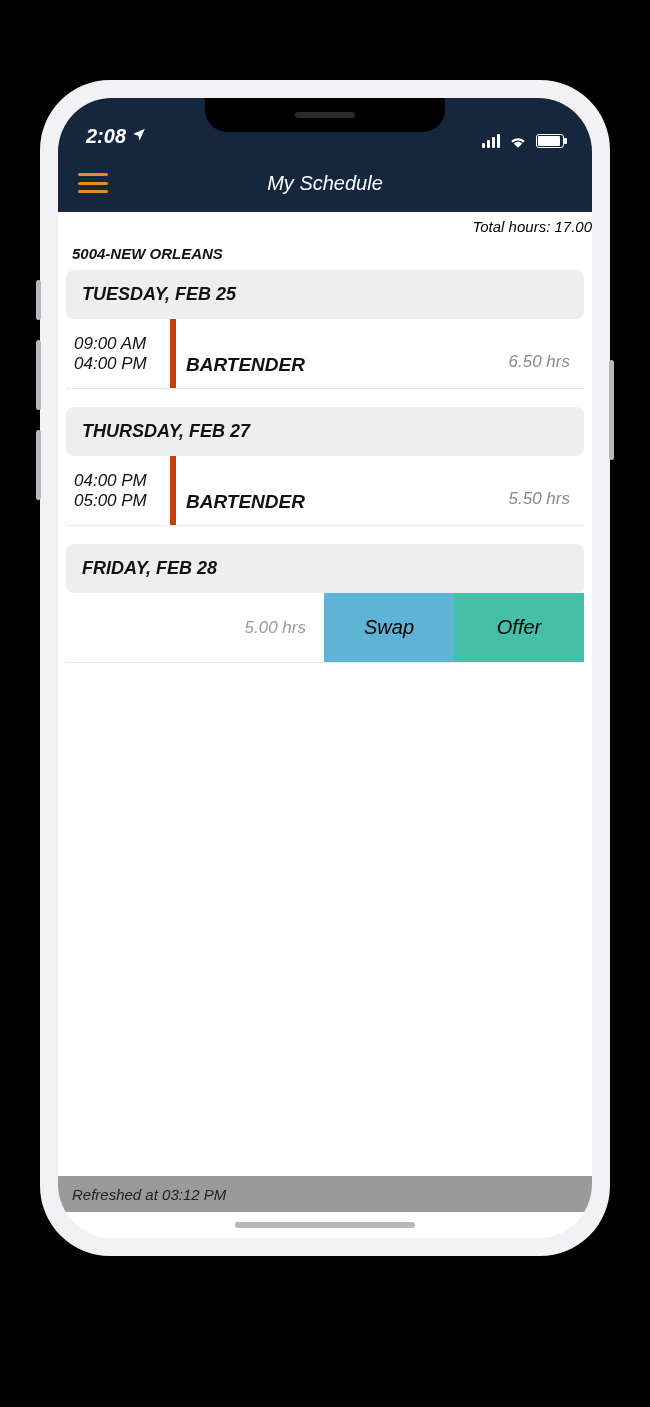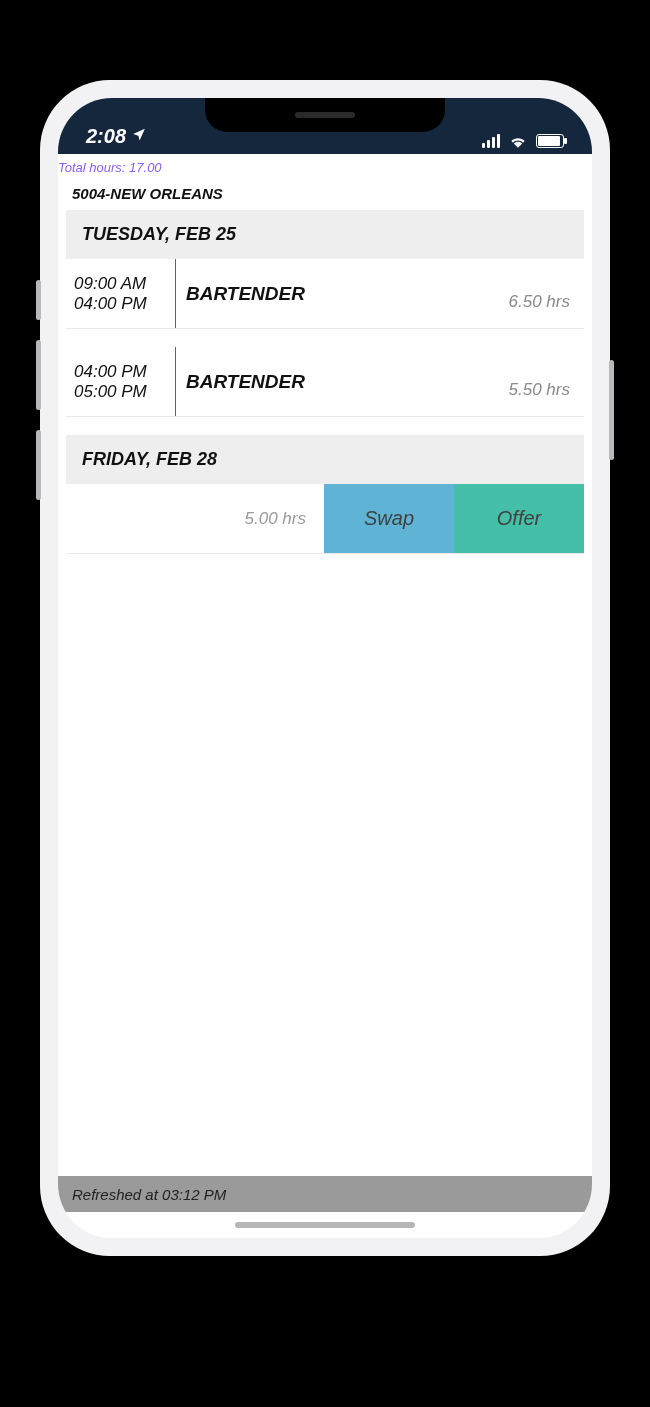--- a/index.html
+++ b/index.html
@@ -106,57 +106,57 @@
   .content { flex:1; overflow:hidden; display:flex; flex-direction:column; }
 
   .date-nav {
     display:flex; align-items:center; justify-content:space-between;
     padding:14px 20px 4px 20px;
   }
   .chev { color:#ea8b1f; cursor:pointer; }
   .chev svg { width:16px; height:28px; display:block; }
   .date-range { font-size:27px; font-weight:400; color:#111;}
 
-  .total-hours { text-align:left; font-size:13px; color:#8b5cf6; padding:6px 0 10px 0;}
+  .total-hours { text-align:right; font-size:15px; color:#000000; padding:6px 0 10px 0;}
   .location-label { font-size:15px; font-weight:700; color:#111; padding:0 14px 8px 14px;}
 
   .day-block { margin-bottom:18px; }
   .day-header {
     background:#eeeeee; color:#111; font-weight:700; font-size:18px;
-    padding:14px 16px; border-radius:0; margin:0 8px;
+    padding:14px 16px; border-radius:8px; margin:0 8px;
   }
   .shift-row {
     display:flex; align-items:stretch; border-bottom:1px solid #e9e9e9;
     margin:0 8px; background:#fff; min-height:70px;
   }
   .shift-times {
     width:110px; padding:12px 8px 12px 8px; font-size:17px; color:#111;
     display:flex; flex-direction:column; justify-content:center;
-    border-right:1px solid #c2410c;
+    border-right:6px solid #c2410c;
   }
   .shift-main {
-    flex:1; display:flex; justify-content:space-between; align-items:center;
+    flex:1; display:flex; justify-content:space-between; align-items:flex-end;
     padding:12px 14px 12px 10px;
   }
   .shift-role { font-size:19px; font-weight:800; color:#111;}
   .shift-hours { font-size:17px; color:#8a8a8a; align-self:flex-end; padding-bottom:4px;}
 
   
   .friday-body {
     margin:0 8px;
     display:flex; align-items:stretch;
     border-bottom:1px solid #e9e9e9;
     height:70px;
   }
   .friday-spacer { flex:1; display:flex; align-items:center; justify-content:flex-end; padding-right:18px;}
   .friday-spacer .hours { font-size:17px; color:#9a9a9a;}
   .action-btn {
     width:130px;
     display:flex; align-items:center; justify-content:center;
-    color:#404040; font-size:20px;
+    color:#000000; font-size:20px;
     cursor:pointer; user-select:none;
   }
   .btn-swap { background:#5fb3d4; }
   .btn-offer { background:#45bfa7; }
 
   
   .footer-bar {
     height:36px; background:#9a9a9a; color:#222;
     display:flex; align-items:center; justify-content:flex-start;
     padding:0 14px; font-size:15px;
@@ -201,20 +201,28 @@
             <svg viewBox="0 0 24 16">
                 <path fill="#fff" d="M12 16l-3-3c1.7-1.7 4.3-1.7 6 0l-3 3zm-6-6l-2-2c4.4-4.4 11.6-4.4 16 0l-2 2c-3.3-3.3-8.7-3.3-12 0zm3 3l-2-2c2.8-2.8 7.2-2.8 10 0l-2 2c-1.7-1.7-4.3-1.7-6 0z"></path>
               </svg>
           </span>
           <span class="battery">
               <span class="battery-fill"></span>
             </span>
         </div>
       </div>
 
+      <div class="app-header">
+        <div class="hamburger">
+          <span></span>
+            <span></span>
+            <span></span>
+        </div>
+        <div class="header-title">My Schedule</div>
+      </div>
 
       <div class="content">
 
 
         <div class="total-hours">Total hours: 17.00</div>
         <div class="location-label">5004-NEW ORLEANS</div>
 
         <div class="day-block">
           <div class="day-header">TUESDAY, FEB 25</div>
           <div class="shift-row">
@@ -223,20 +231,21 @@
               <span>04:00 PM</span>
             </div>
             <div class="shift-main">
               <div class="shift-role">BARTENDER</div>
               <div class="shift-hours">6.50 hrs</div>
             </div>
           </div>
         </div>
 
         <div class="day-block">
+          <div class="day-header">THURSDAY, FEB 27</div>
           <div class="shift-row">
             <div class="shift-times">
               <span>04:00 PM</span>
               <span>05:00 PM</span>
             </div>
             <div class="shift-main">
               <div class="shift-role">BARTENDER</div>
               <div class="shift-hours">5.50 hrs</div>
             </div>
           </div>

